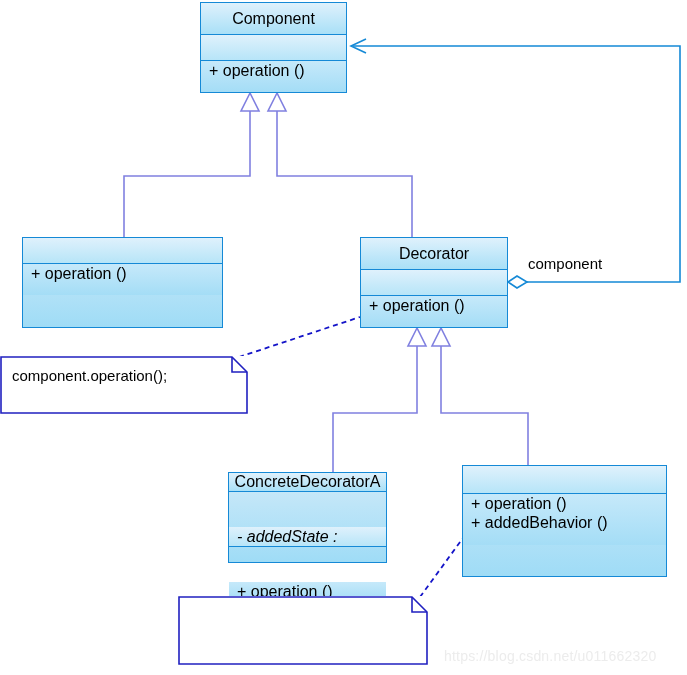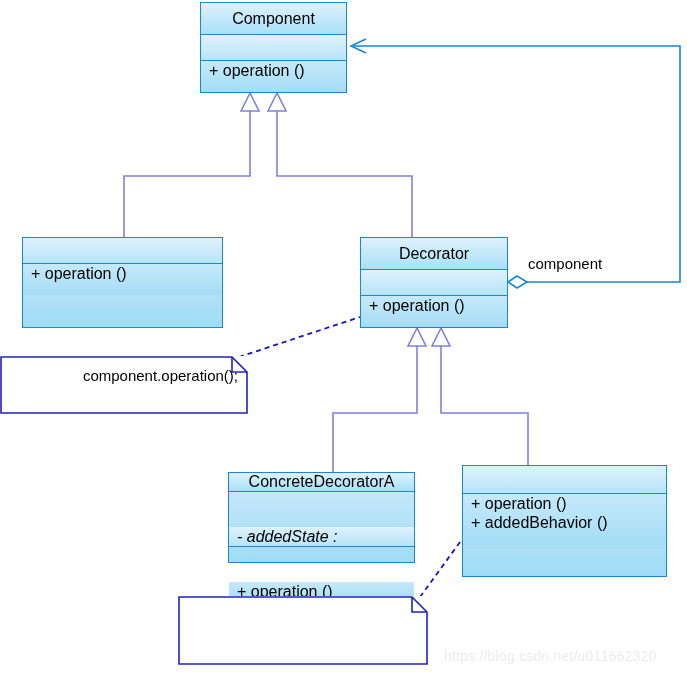--- a/index.html
+++ b/index.html
@@ -67,21 +67,20 @@
   
   .uml-note {
     position: absolute;
     box-sizing: border-box;
     background: #ffffff;
     color: #000000;
     font-size: 15px;
     padding: 9px 10px 0 12px;
     line-height: 1.45;
     white-space: nowrap;
-    text-align: right;
   }
   .note-line { display: block; }
   .note-svg {
     position: absolute;
     left: 0; top: 0;
     pointer-events: none;
   }
   .note-body { position: relative; z-index: 2; }
   
   .edge-label {
@@ -161,21 +160,21 @@
   <div class="uml-class" style="left:360px; top:237px; width:148px; height:91px;">
     <div class="uml-row uml-title" style="height:32px;">
       <span>Decorator</span>
     </div>
     <div class="uml-row uml-attrs empty" style="height:26px;"></div>
     <div class="uml-row uml-ops" style="height:31px;">
       <span class="op-line">+ operation ()</span>
     </div>
   </div>
 
-  <div class="uml-class" style="left:228px; top:472px; width:187px; height:91px;gap:35px;">
+  <div class="uml-class" style="left:228px; top:472px; width:159px; height:91px;gap:35px;">
     <div class="uml-row uml-title" style="height:31px;">
       <span>ConcreteDecoratorA</span>
     </div>
     <div class="uml-row uml-attrs" style="height:29px;font-style:italic;">
       <span class="op-line">- addedState :</span>
     </div>
     <div class="uml-row uml-ops" style="height:29px;">
       <span class="op-line">+ operation ()</span>
     </div>
   </div>

